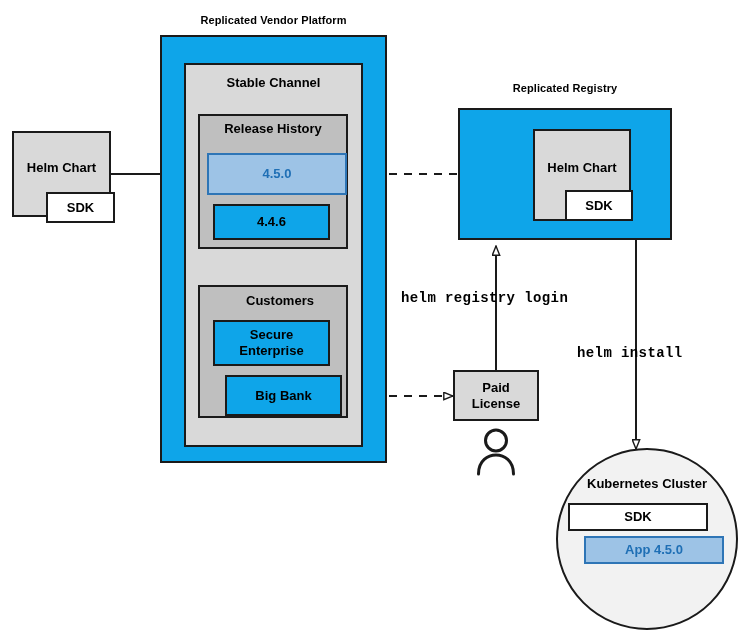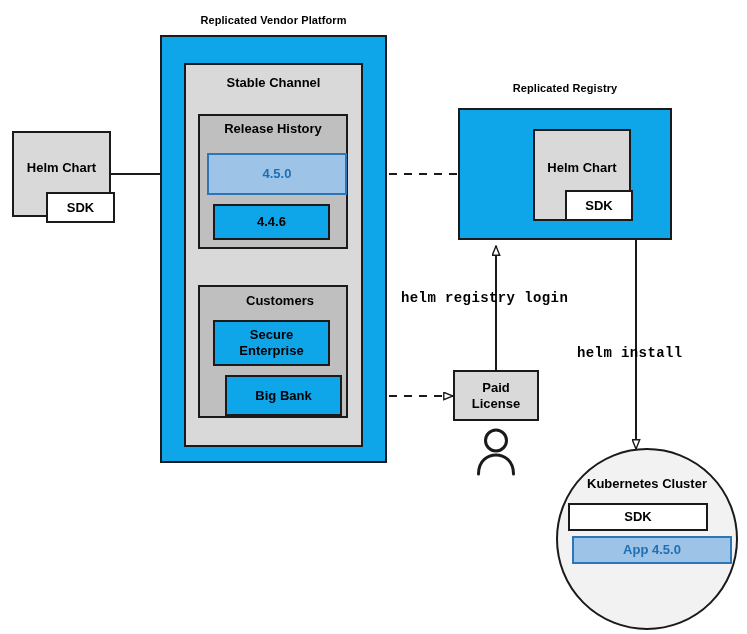--- a/index.html
+++ b/index.html
@@ -171,17 +171,17 @@
 
   <div class="mono" style="left:401px; top:290px;">helm registry login</div>
   <div class="mono" style="left:577px; top:345px;">helm install</div>
 
   <div class="circle" style="left:556px; top:448px; width:182px; height:182px;"></div>
   <div class="grpLabel" style="left:556px; top:476px; width:182px;">Kubernetes Cluster</div>
 
   <div class="box fill-white" style="left:568px; top:503px; width:140px; height:28px;">
     <span>SDK</span>
   </div>
-  <div class="box fill-blue" style="left:572px; top:536px; width:160px; height:28px;">
+  <div class="box fill-blue" style="left:584px; top:536px; width:140px; height:28px;">
     <span>App 4.5.0</span>
   </div>
 
 </div>
 
 </body></html>

